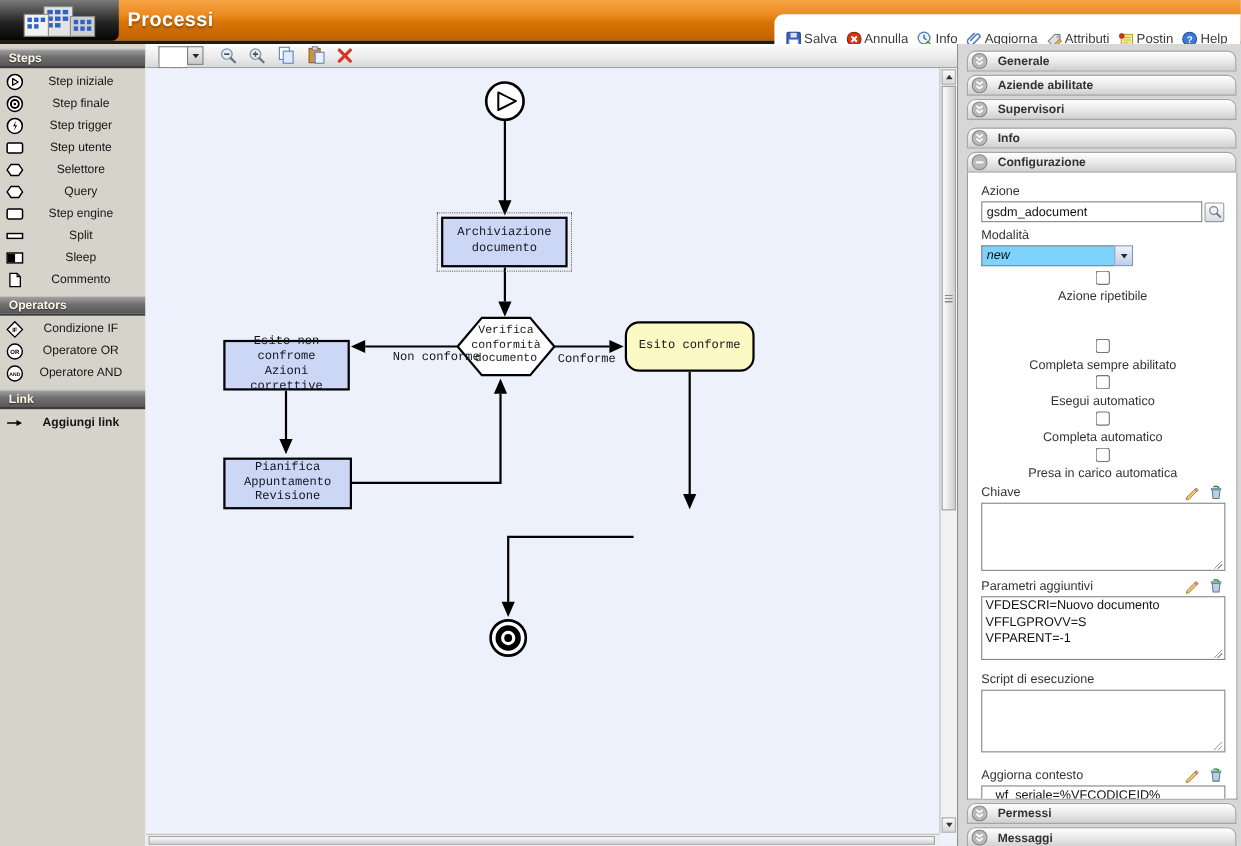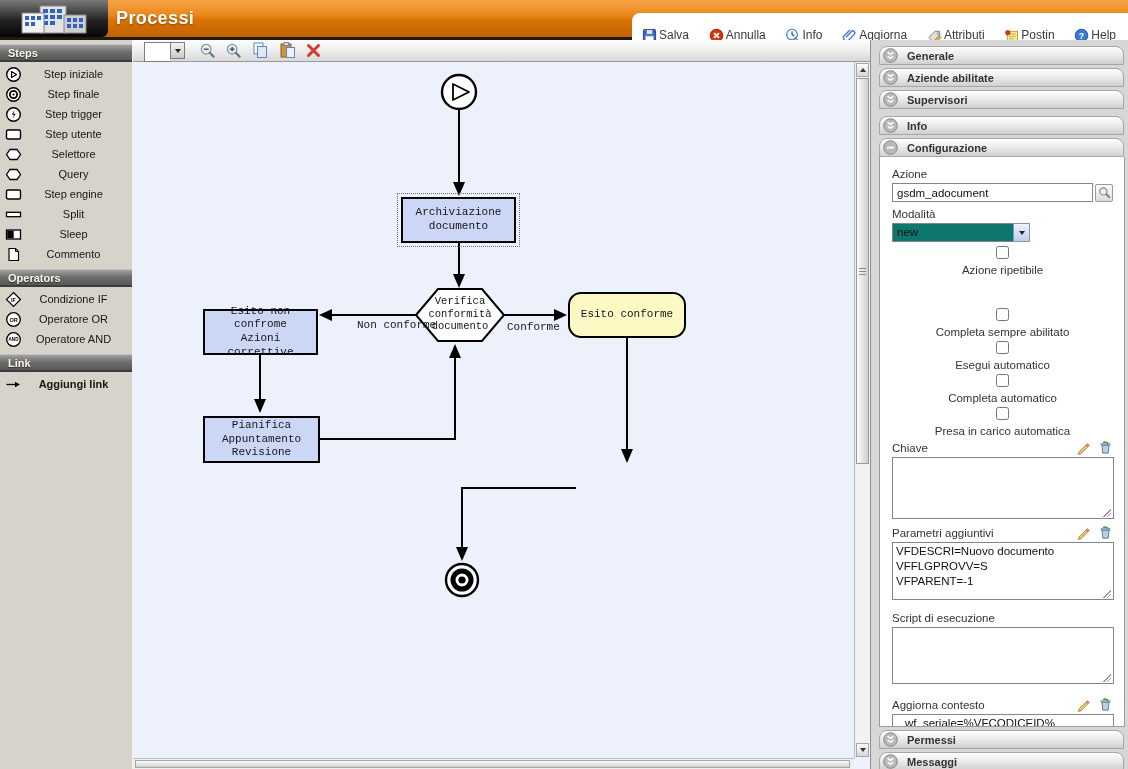--- a/index.html
+++ b/index.html
@@ -9,21 +9,21 @@
 
   
   .header { position:absolute; left:0; top:0; width:1128px; height:40px;
     background:linear-gradient(180deg,#f6a344 0%,#ec8a1e 38%,#d97405 55%,#bf6200 100%);
     border-bottom:3px solid #201a10; }
   .logo { position:absolute; left:0; top:0; width:108px; height:37px;
     background:linear-gradient(180deg,#7a7a7a 0%,#232323 55%,#050505 100%);
     border-radius:0 0 6px 0; display:flex; align-items:center; justify-content:center; }
   .app-title { position:absolute; left:116px; top:8px; color:#ffffff; font-size:18px;
     font-weight:bold; letter-spacing:.4px; text-shadow:0 1px 2px rgba(80,40,0,.55); }
-  .top-toolbar { position:absolute; right:0; top:13px; width:496px; height:27px;
+  .top-toolbar { position:absolute; right:0; top:13px; width:424px; height:27px;
     background:#ffffff; border-radius:8px 0 0 0; display:flex; align-items:center;
     justify-content:space-between; padding:17px 12px 0 10px; }
   .tb-btn { display:flex; align-items:center; gap:2px; font-size:12px; color:#3a3a3a; cursor:pointer; }
   .tb-btn svg { display:block; }
 
   
   .sidebar { position:absolute; left:0; top:40px; width:133px; bottom:0;
     background:#d6d3cb; border-right:1px solid #f2f0ec; padding-top:4px; }
   .pal-header { height:18px; margin-bottom:2px;
     background:linear-gradient(180deg,#a2a2a2 0%,#6f6f6f 45%,#575757 100%);
@@ -95,22 +95,22 @@
   .f-label { font-size:11.5px; color:#333; margin:3px 0 3px; }
   .f-label-row { display:flex; align-items:center; margin:3px 0 2px; }
   .f-label-row .f-label { flex:1; margin:0; }
   .f-label-row svg { margin-left:7px; cursor:pointer; }
   .input-row { display:flex; align-items:center; }
   .text-input { width:204px; height:19px; border:1px solid #858585; font-family:"Liberation Sans",sans-serif;
     font-size:11.5px; padding:0 4px; color:#111; }
   .search-btn { width:18px; height:18px; margin-left:2px; background:linear-gradient(180deg,#fff,#dcdcdc);
     border:1px solid #9a9a9a; border-radius:2px; display:flex; align-items:center; justify-content:center; cursor:pointer; }
   .combo { display:flex; width:138px; height:19px; margin-bottom:4px; }
-  .combo-text { flex:1; background:#0f766e; border:1px solid #858585; border-right:none;
-    font-size:11.5px; padding:2px 0 0 4px; color:#111; }
+  .combo-text { flex:1; background:#7dd3fc; border:1px solid #858585; border-right:none;
+    font-size:11.5px; padding:2px 0 0 4px; color:#111;font-style:italic; }
   .combo-btn { width:17px; background:linear-gradient(180deg,#eef3fb,#bdcfe9); border:1px solid #8096b8;
     display:flex; align-items:center; justify-content:center; cursor:pointer; }
   .combo-btn .tri { width:0; height:0; border-left:3.5px solid transparent; border-right:3.5px solid transparent; border-top:4.5px solid #223; }
   .chk-row { display:flex; align-items:center; gap:5px; margin:3px 0; font-size:11.5px; color:#333;flex-direction:column; }
   .chk-row input { width:13px; height:13px; margin:0; accent-color:#fff; }
   .chk-spacer { height:26px; }
   .ta-wrap { position:relative; margin-bottom:2px; }
   textarea { display:block; width:222px; border:1px solid #858585; resize:none;
     font-family:"Liberation Sans",sans-serif; font-size:11.5px; line-height:1.3; color:#111;
     padding:1px 3px; overflow:hidden; }

